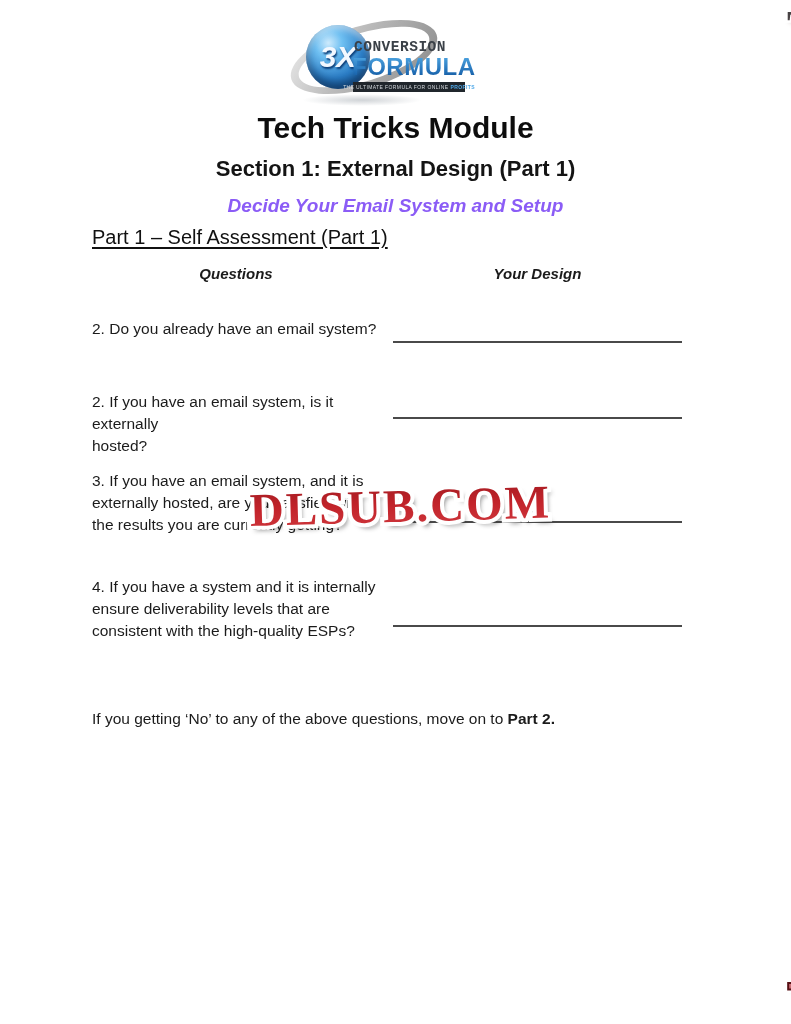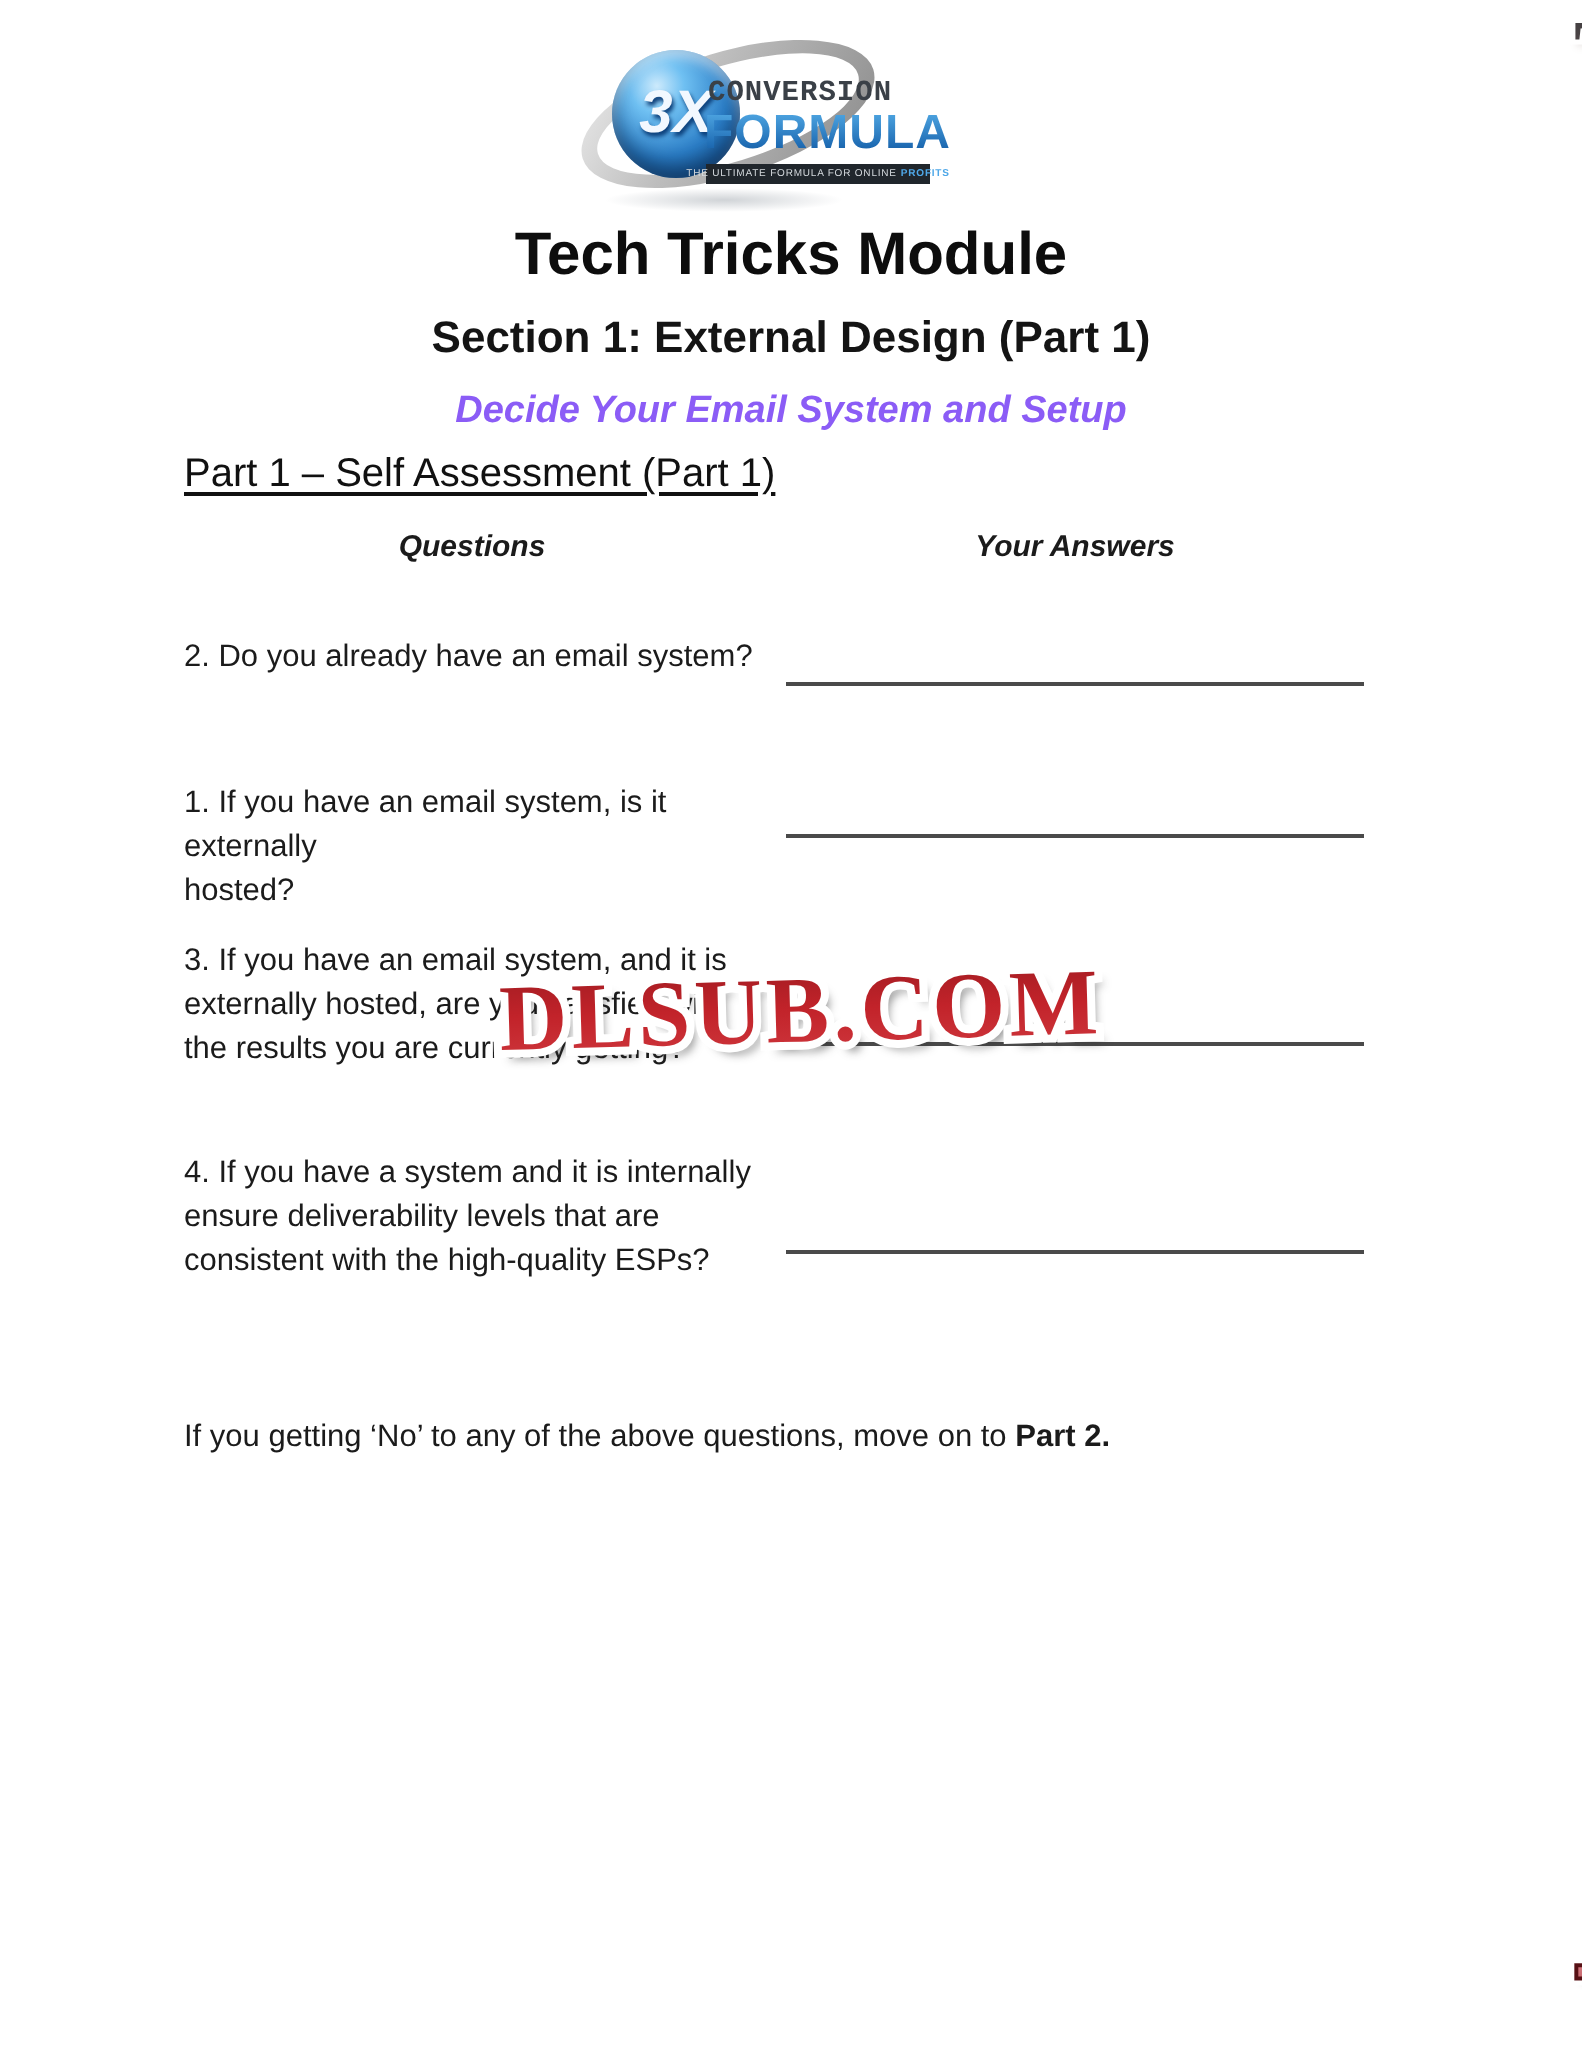--- a/index.html
+++ b/index.html
@@ -91,29 +91,29 @@
     <span class="hl">PROFITS</span>
   </div>
 </div>
 
 <div class="abs doc-title">Tech Tricks Module</div>
 <div class="abs doc-section">Section 1: External Design (Part 1)</div>
 <div class="abs doc-sub" style="color:#8b5cf6;">Decide Your Email System and Setup</div>
 <div class="abs part-heading">Part 1 – Self Assessment (Part 1)</div>
 
 <div class="abs col-q-header">Questions</div>
-<div class="abs col-a-header">Your Answers</div>
+<div class="abs col-a-header">Your Design</div>
 
 <div class="abs question q1">
   <div>2. Do you already have an email system?</div>
 </div>
 <div class="abs answer-line a1"></div>
 
 <div class="abs question q2">
-  <div>1. If you have an email system, is it externally</div>
+  <div>2. If you have an email system, is it externally</div>
   <div>hosted?</div>
 </div>
 <div class="abs answer-line a2"></div>
 
 <div class="abs question q3">
   <div>3. If you have an email system, and it is</div>
   <div>externally hosted, are you satisfied with</div>
   <div>the results you are currently getting?</div>
 </div>
 <div class="abs answer-line a3"></div>

